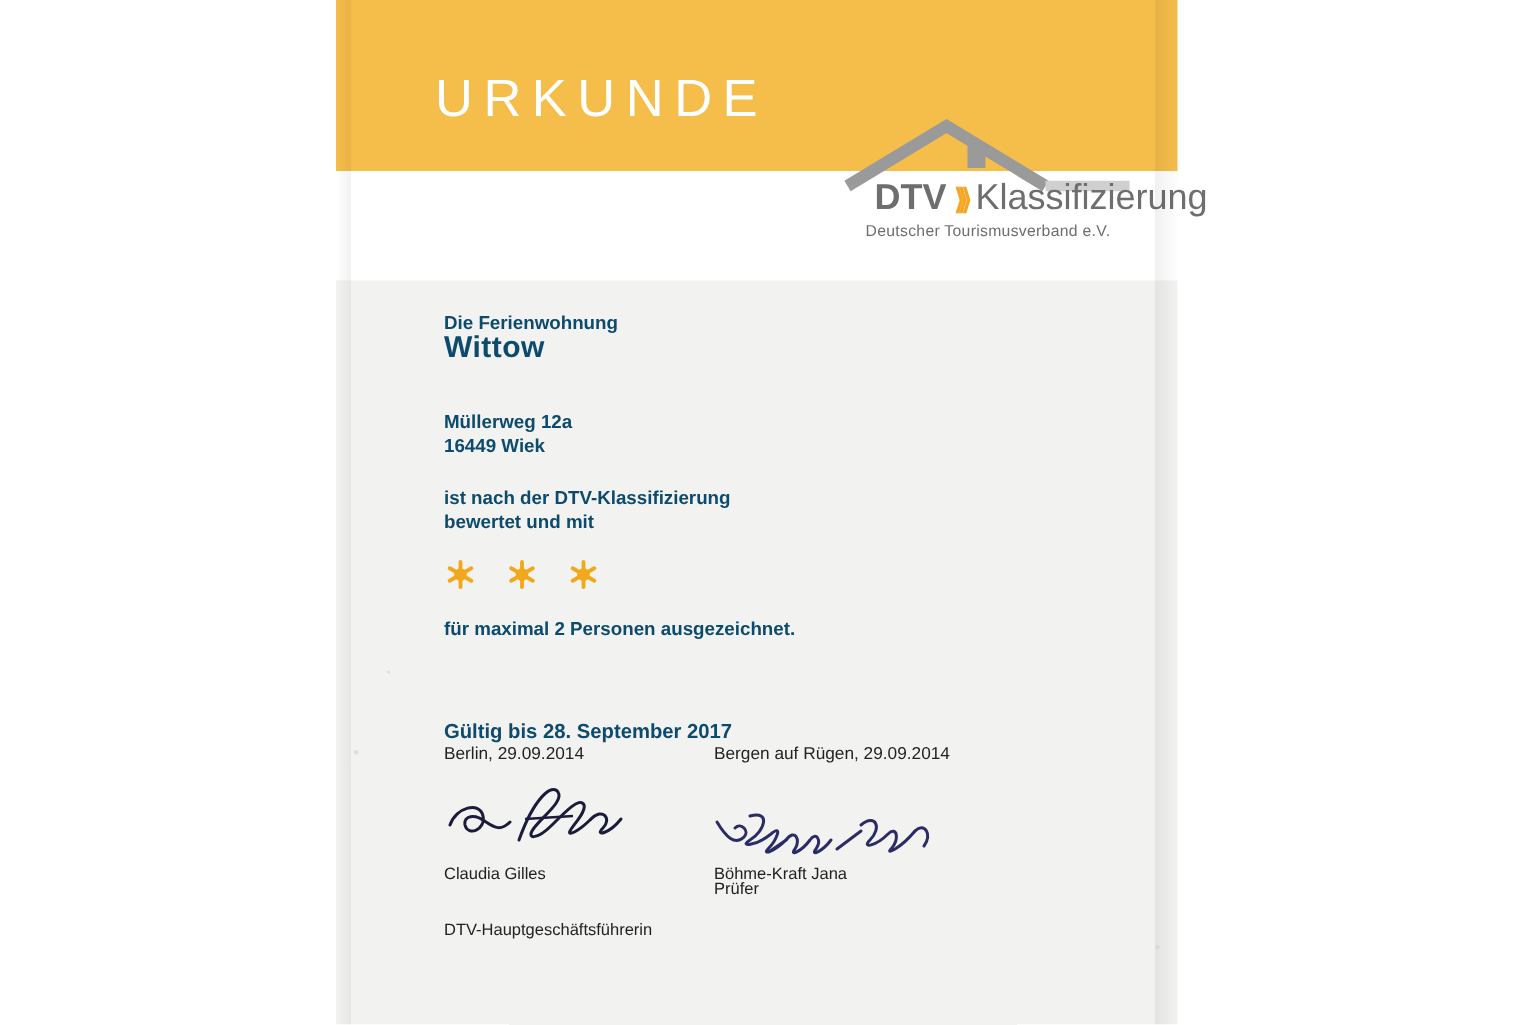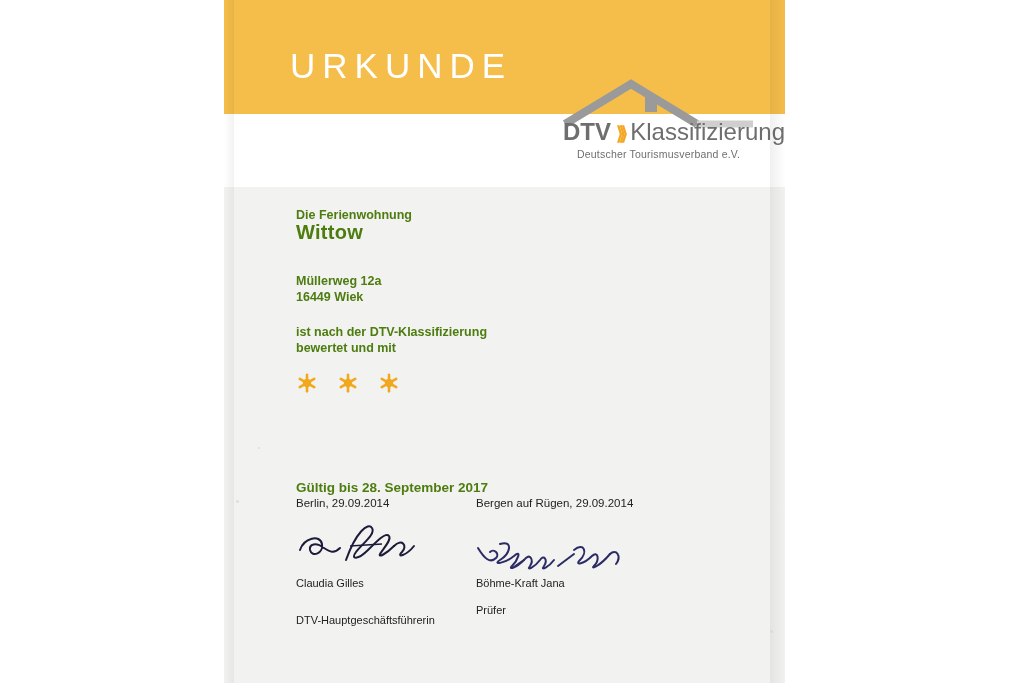--- a/index.html
+++ b/index.html
@@ -102,20 +102,21 @@
     left: 6px;
     top: 40px;
     white-space: nowrap;
   }
   .logo-dtv {
     font-size: 24px;
     font-weight: bold;
     color: #6e6e6e;
     letter-spacing: 0px;
     font-family: "Liberation Sans", sans-serif;
+    margin-left: 20px;
   }
   .logo-chev {
     color: #f5a623;
     font-size: 19px;
     letter-spacing: -5px;
     margin: 0 7px 0 5px;
     font-weight: bold;
   }
   .logo-klass {
     font-size: 24px;
@@ -126,21 +127,21 @@
     position: absolute;
     left: 20px;
     top: 70px;
     font-size: 10.5px;
     color: #6e6e6e;
     letter-spacing: 0.2px;
     font-family: "Liberation Sans", sans-serif;
   }
 
   
-  .txt { position: absolute; color: #4d7c0f; font-family: "Liberation Sans", sans-serif; }
+  .txt { position: absolute; color: #0c4a6e; font-family: "Liberation Sans", sans-serif; }
 
   .line-intro   { left: 296px; top: 208px; font-size: 12.5px; font-weight: bold; }
   .line-name    { left: 296px; top: 221px; font-size: 20px;   font-weight: bold; letter-spacing: 0.3px; }
   .line-addr1   { left: 296px; top: 274px; font-size: 12.5px; font-weight: bold; }
   .line-addr2   { left: 296px; top: 290px; font-size: 12.5px; font-weight: bold; }
   .line-eval1   { left: 296px; top: 325px; font-size: 12.5px; font-weight: bold; }
   .line-eval2   { left: 296px; top: 341px; font-size: 12.5px; font-weight: bold; }
   .line-persons { left: 296px; top: 412px; font-size: 12.5px; font-weight: bold; }
   .line-valid   { left: 296px; top: 464px; font-size: 13.5px; font-weight: bold; margin-top: 16px; }
 
@@ -156,21 +157,21 @@
     height: 22px;
     position: relative;
   }
   .star svg { display: block; }
 
   .place-left  { left: 296px; top: 497px; font-size: 11.5px; color: #222; }
   .place-right { left: 476px; top: 497px; font-size: 11.5px; color: #222; }
   .sig-name-l { left: 296px; top: 577px; font-size: 11px; color: #222; }
   .sig-role-l { left: 296px; top: 590px; font-size: 11px; color: #222; margin-top: 24px; }
   .sig-name-r { left: 476px; top: 577px; font-size: 11px; color: #222; }
-  .sig-role-r { left: 476px; top: 604px; font-size: 11px; color: #222; }
+  .sig-role-r { left: 476px; top: 587px; font-size: 11px; color: #222; }
 
   .signature { position: absolute; }
   .sig-left  { left: 290px; top: 520px; }
   .sig-right { left: 470px; top: 538px; }
 
   .speck {
     position: absolute;
     background: #d8d8d4;
     border-radius: 50%;
     opacity: .8;
@@ -235,20 +236,21 @@
           <g fill="#f2a81d">
             <rect x="10.6" y="1.5" width="2.8" height="21" rx="1.4"></rect>
             <rect x="10.6" y="1.5" width="2.8" height="21" rx="1.4" transform="rotate(60 12 12)"></rect>
             <rect x="10.6" y="1.5" width="2.8" height="21" rx="1.4" transform="rotate(120 12 12)"></rect>
             <circle cx="12" cy="12" r="4.6"></circle>
           </g>
         </svg>
       </div>
     </div>
 
+  <div class="txt line-persons">für maximal 2 Personen ausgezeichnet.</div>
   <div class="txt line-valid">Gültig bis 28. September 2017</div>
 
   <div class="txt place-left">Berlin, 29.09.2014</div>
   <div class="txt place-right">Bergen auf Rügen, 29.09.2014</div>
 
   <div class="signature sig-left">
     <svg width="150" height="55" viewBox="0 0 150 55">
       <path d="M10 30 C14 18, 30 14, 32 24 C34 33, 22 38, 20 30 C19 24, 26 22, 34 28 C40 32, 44 34, 50 28" fill="none" stroke="#1b1b3a" stroke-width="2" stroke-linecap="round"></path>
       <path d="M56 40 C66 12, 78 2, 82 8 C86 14, 72 24, 66 32 C60 40, 68 40, 78 30 C88 20, 96 12, 99 16 C102 20, 92 30, 90 34 C88 38, 96 34, 104 26" fill="none" stroke="#1b1b3a" stroke-width="2" stroke-linecap="round"></path>
       <path d="M104 26 C112 18, 118 26, 112 32 C106 38, 116 36, 124 26" fill="none" stroke="#1b1b3a" stroke-width="2" stroke-linecap="round"></path>

